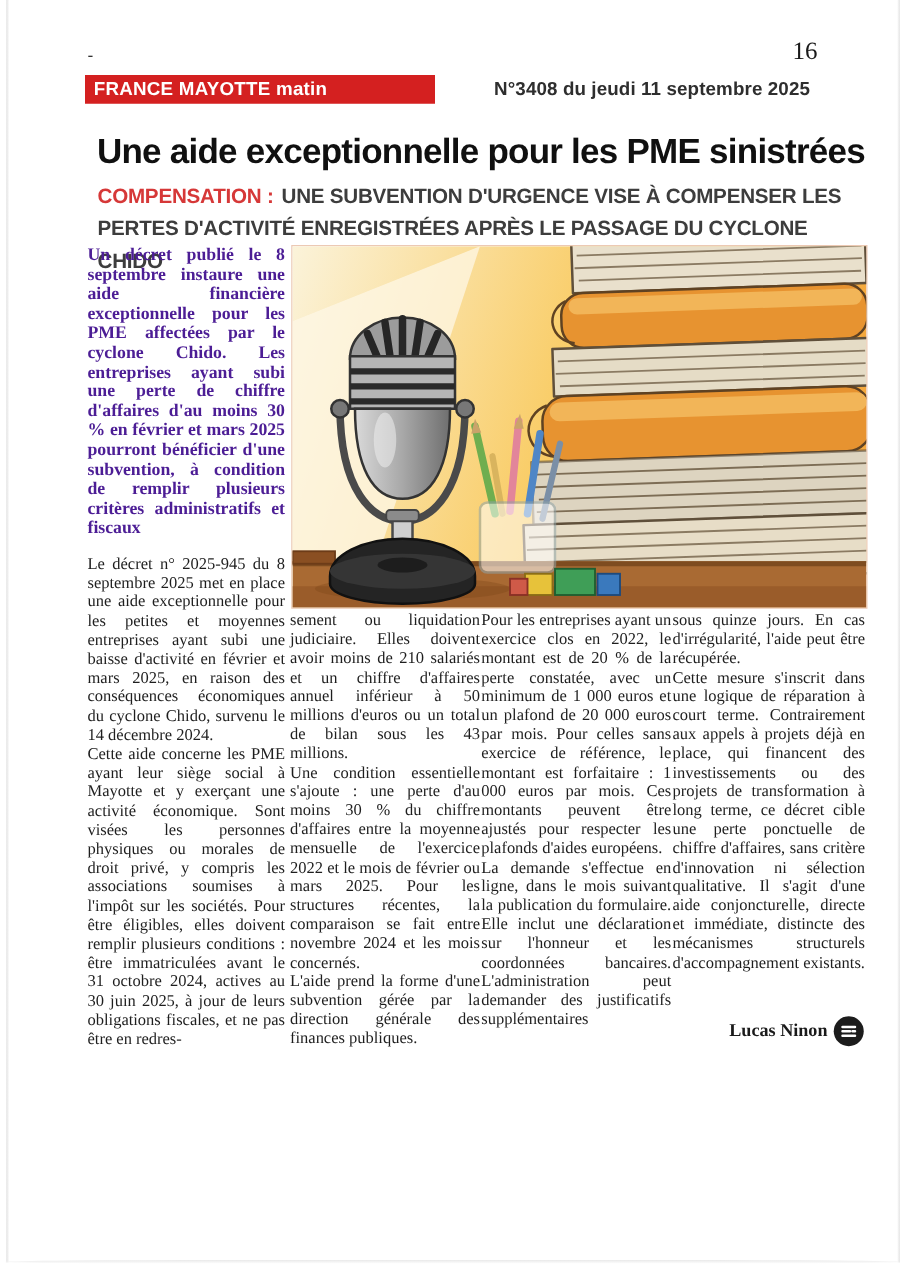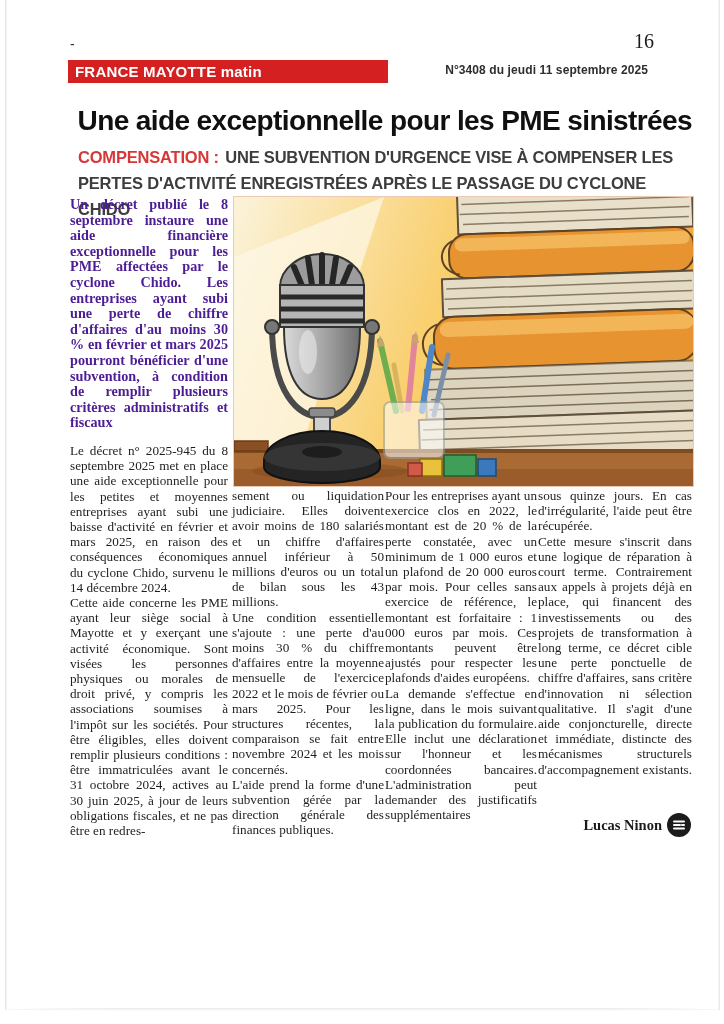--- a/index.html
+++ b/index.html
@@ -11,25 +11,25 @@
     overflow:hidden;
   }
   .edge-left{position:absolute;left:5px;top:0;width:2px;height:1010px;background:linear-gradient(to right,#e3e3e3,#f6f6f6);}
   .edge-right{position:absolute;right:4px;top:0;width:2px;height:1010px;background:linear-gradient(to left,#e6e6e6,#f8f8f8);}
   .edge-bottom{position:absolute;left:4px;right:4px;top:1008px;height:3px;border-radius:50%/100%;background:linear-gradient(to bottom,#e9e9e9,#ffffff);}
 
   .corner-mark{position:absolute;left:70px;top:36px;font-size:14px;color:#333;}
   .page-number{position:absolute;right:70px;top:30px;font-family:"Liberation Serif",serif;font-size:20px;color:#1a1a1a;}
 
   .brand-banner{
-    position:absolute;left:68px;top:60px;width:320px;height:23px;
+    position:absolute;left:68px;top:60px;width:280px;height:23px;
     display:flex;align-items:center;padding-left:7px;box-sizing:border-box;
   }
   .brand-banner span{color:#fff;font-weight:bold;font-size:15px;letter-spacing:0.2px;}
-  .issue-info{position:absolute;right:76px;top:63px;font-size:12px;font-weight:600;color:#2e2e2e;letter-spacing:0.1px;}
+  .issue-info{position:absolute;right:76px;top:63px;font-size:15px;font-weight:600;color:#2e2e2e;letter-spacing:0.1px;}
 
   .headline{
     position:absolute;left:68px;top:86px;width:624px;
     text-align:right;font-size:28px;font-weight:800;color:#101010;
     letter-spacing:-0.6px;white-space:nowrap;
   }
   .kicker{
     position:absolute;left:78px;top:144px;width:616px;
     font-size:16.5px;font-weight:700;color:#3d3d3d;
     letter-spacing:-0.2px;line-height:26px;
@@ -172,21 +172,21 @@
       <ellipse cx="74" cy="155" rx="9" ry="22" fill="#efefef" opacity="0.55"></ellipse>
     </g>
   </svg>
 
   <div class="colbody col1">
     <p>Le décret n° 2025-945 du 8 septembre 2025 met en place une aide exceptionnelle pour les petites et moyennes entreprises ayant subi une baisse d'activité en février et mars 2025, en raison des conséquences économiques du cyclone Chido, survenu le 14 décembre 2024.</p>
     <p>Cette aide concerne les PME ayant leur siège social à Mayotte et y exerçant une activité économique. Sont visées les personnes physiques ou morales de droit privé, y compris les associations soumises à l'impôt sur les sociétés. Pour être éligibles, elles doivent remplir plusieurs conditions : être immatriculées avant le 31 octobre 2024, actives au 30 juin 2025, à jour de leurs obligations fiscales, et ne pas être en redres-</p>
   </div>
 
   <div class="colbody col2">
-    <p>sement ou liquidation judiciaire. Elles doivent avoir moins de 180 salariés et un chiffre d'affaires annuel inférieur à 50 millions d'euros ou un total de bilan sous les 43 millions.</p>
+    <p>sement ou liquidation judiciaire. Elles doivent avoir moins de 210 salariés et un chiffre d'affaires annuel inférieur à 50 millions d'euros ou un total de bilan sous les 43 millions.</p>
     <p>Une condition essentielle s'ajoute : une perte d'au moins 30 % du chiffre d'affaires entre la moyenne mensuelle de l'exercice 2022 et le mois de février ou mars 2025. Pour les structures récentes, la comparaison se fait entre novembre 2024 et les mois concernés.</p>
     <p>L'aide prend la forme d'une subvention gérée par la direction générale des finances publiques.</p>
   </div>
 
   <div class="colbody col3">
     <p>Pour les entreprises ayant un exercice clos en 2022, le montant est de 20 % de la perte constatée, avec un minimum de 1 000 euros et un plafond de 20 000 euros par mois. Pour celles sans exercice de référence, le montant est forfaitaire : 1 000 euros par mois. Ces montants peuvent être ajustés pour respecter les plafonds d'aides européens.</p>
     <p>La demande s'effectue en ligne, dans le mois suivant la publication du formulaire. Elle inclut une déclaration sur l'honneur et les coordonnées bancaires. L'administration peut demander des justificatifs supplémentaires</p>
   </div>
 
   <div class="colbody col4">

